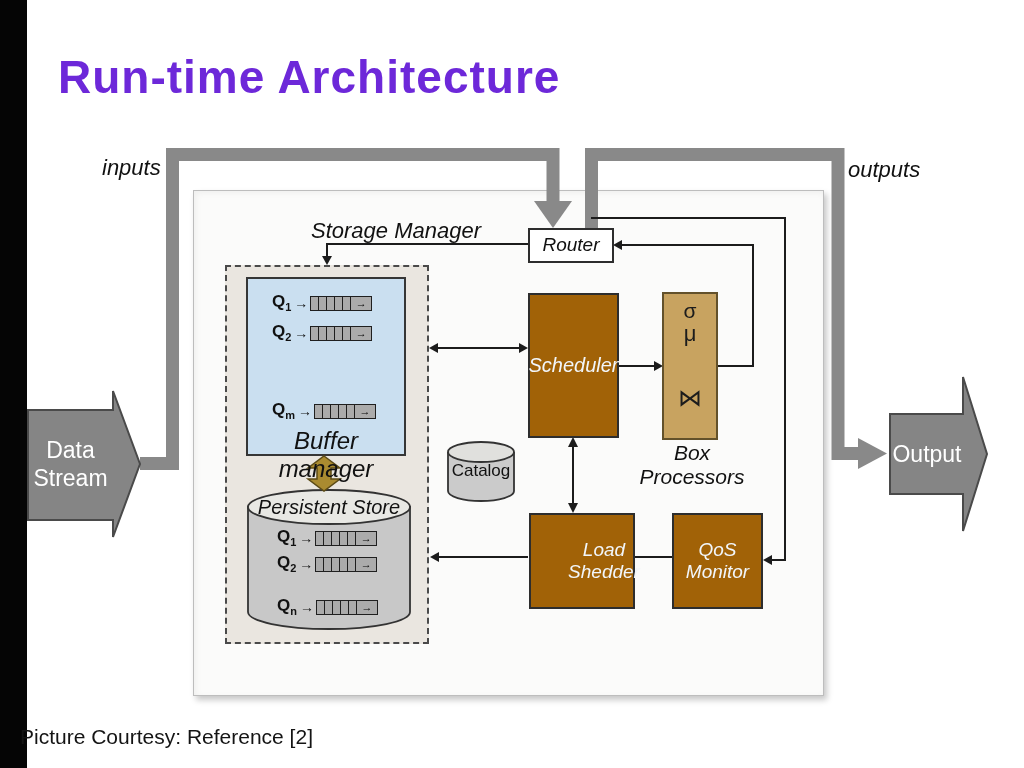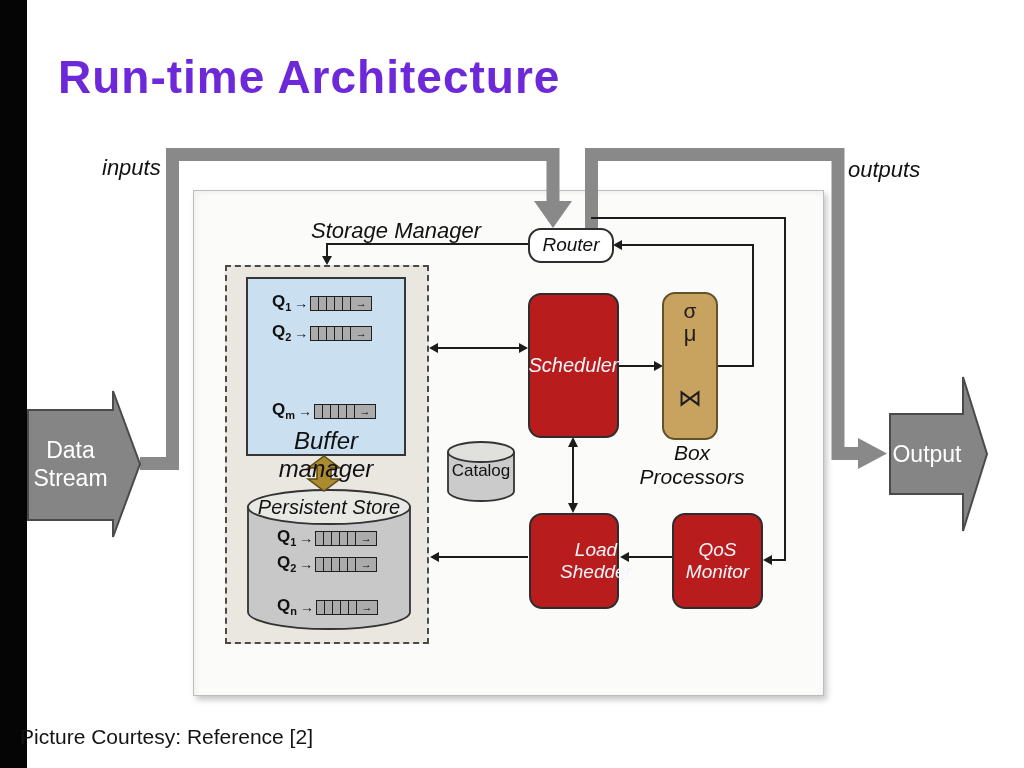--- a/index.html
+++ b/index.html
@@ -9,22 +9,22 @@
   .title{position:absolute;left:58px;top:50px;font-size:46px;font-weight:bold;
          color:#6d28d9;letter-spacing:1px;font-family:"Liberation Sans",sans-serif;}
   .credit{position:absolute;left:20px;top:725px;font-size:21px;color:#141414;}
   .frame{position:absolute;left:193px;top:190px;width:629px;height:504px;
          background:#fbfbfa;border:1px solid #bdbdbd;
          box-shadow:3px 4px 6px rgba(0,0,0,0.22), inset 2px 2px 6px rgba(0,0,0,0.05);}
   .wires{position:absolute;left:0;top:0;pointer-events:none;}
   .lbl{position:absolute;font-style:italic;color:#111;white-space:nowrap;}
   .ctr{text-align:center;white-space:normal;}
   .node{position:absolute;display:flex;align-items:center;justify-content:center;
-        text-align:center;box-sizing:border-box;font-style:italic;line-height:1.18;border-radius:13px;}
-  .blue{background:#b91c1c;border:2px solid #2d2d2d;color:#f2f6fa;}
+        text-align:center;box-sizing:border-box;font-style:italic;line-height:1.18;}
+  .blue{background:#a16207;border:2px solid #2d2d2d;color:#f2f6fa;}
   .white-node{background:#ffffff;border:2px solid #2d2d2d;color:#111;}
   .tan{background:#c8a360;border:2px solid #63512a;}
   .region{position:absolute;left:225px;top:265px;width:204px;height:379px;
           border:2px dashed #4a4a4a;background:#eae6e0;box-sizing:border-box;}
   .bufferbox{position:absolute;left:246px;top:277px;width:160px;height:179px;
           background:#cadff0;border:2px solid #363636;box-sizing:border-box;}
   .op{position:absolute;left:0;right:0;text-align:center;color:#1c1c1c;font-style:normal;}
   .qrow{position:absolute;display:flex;align-items:center;gap:3px;color:#111;height:16px;}
   .qname{font-size:17px;font-weight:bold;line-height:1;}
   .qname sub{font-size:11px;font-weight:bold;}
@@ -103,21 +103,21 @@
     <span>Scheduler</span>
   </div>
 
   <div class="node tan" style="left:662px;top:292px;width:56px;height:148px;">
     <span class="op" style="top:5px;font-size:21px;">σ</span>
     <span class="op" style="top:27px;font-size:22px;">μ</span>
     <span class="op" style="top:90px;font-size:24px;">⋈</span>
   </div>
   <div class="lbl ctr" style="left:625px;top:441px;width:134px;font-size:21px;">Box Processors</div>
 
-  <div class="node blue" style="left:529px;top:513px;width:90px;height:96px;font-size:19px;padding-left:44px;">
+  <div class="node blue" style="left:529px;top:513px;width:106px;height:96px;font-size:19px;padding-left:44px;">
     <div>
       <div>Load</div>
       <div>Shedder</div>
     </div>
   </div>
 
   <div class="node blue" style="left:672px;top:513px;width:91px;height:96px;font-size:19px;">
     <div>
       <div>QoS</div>
       <div>Monitor</div>

